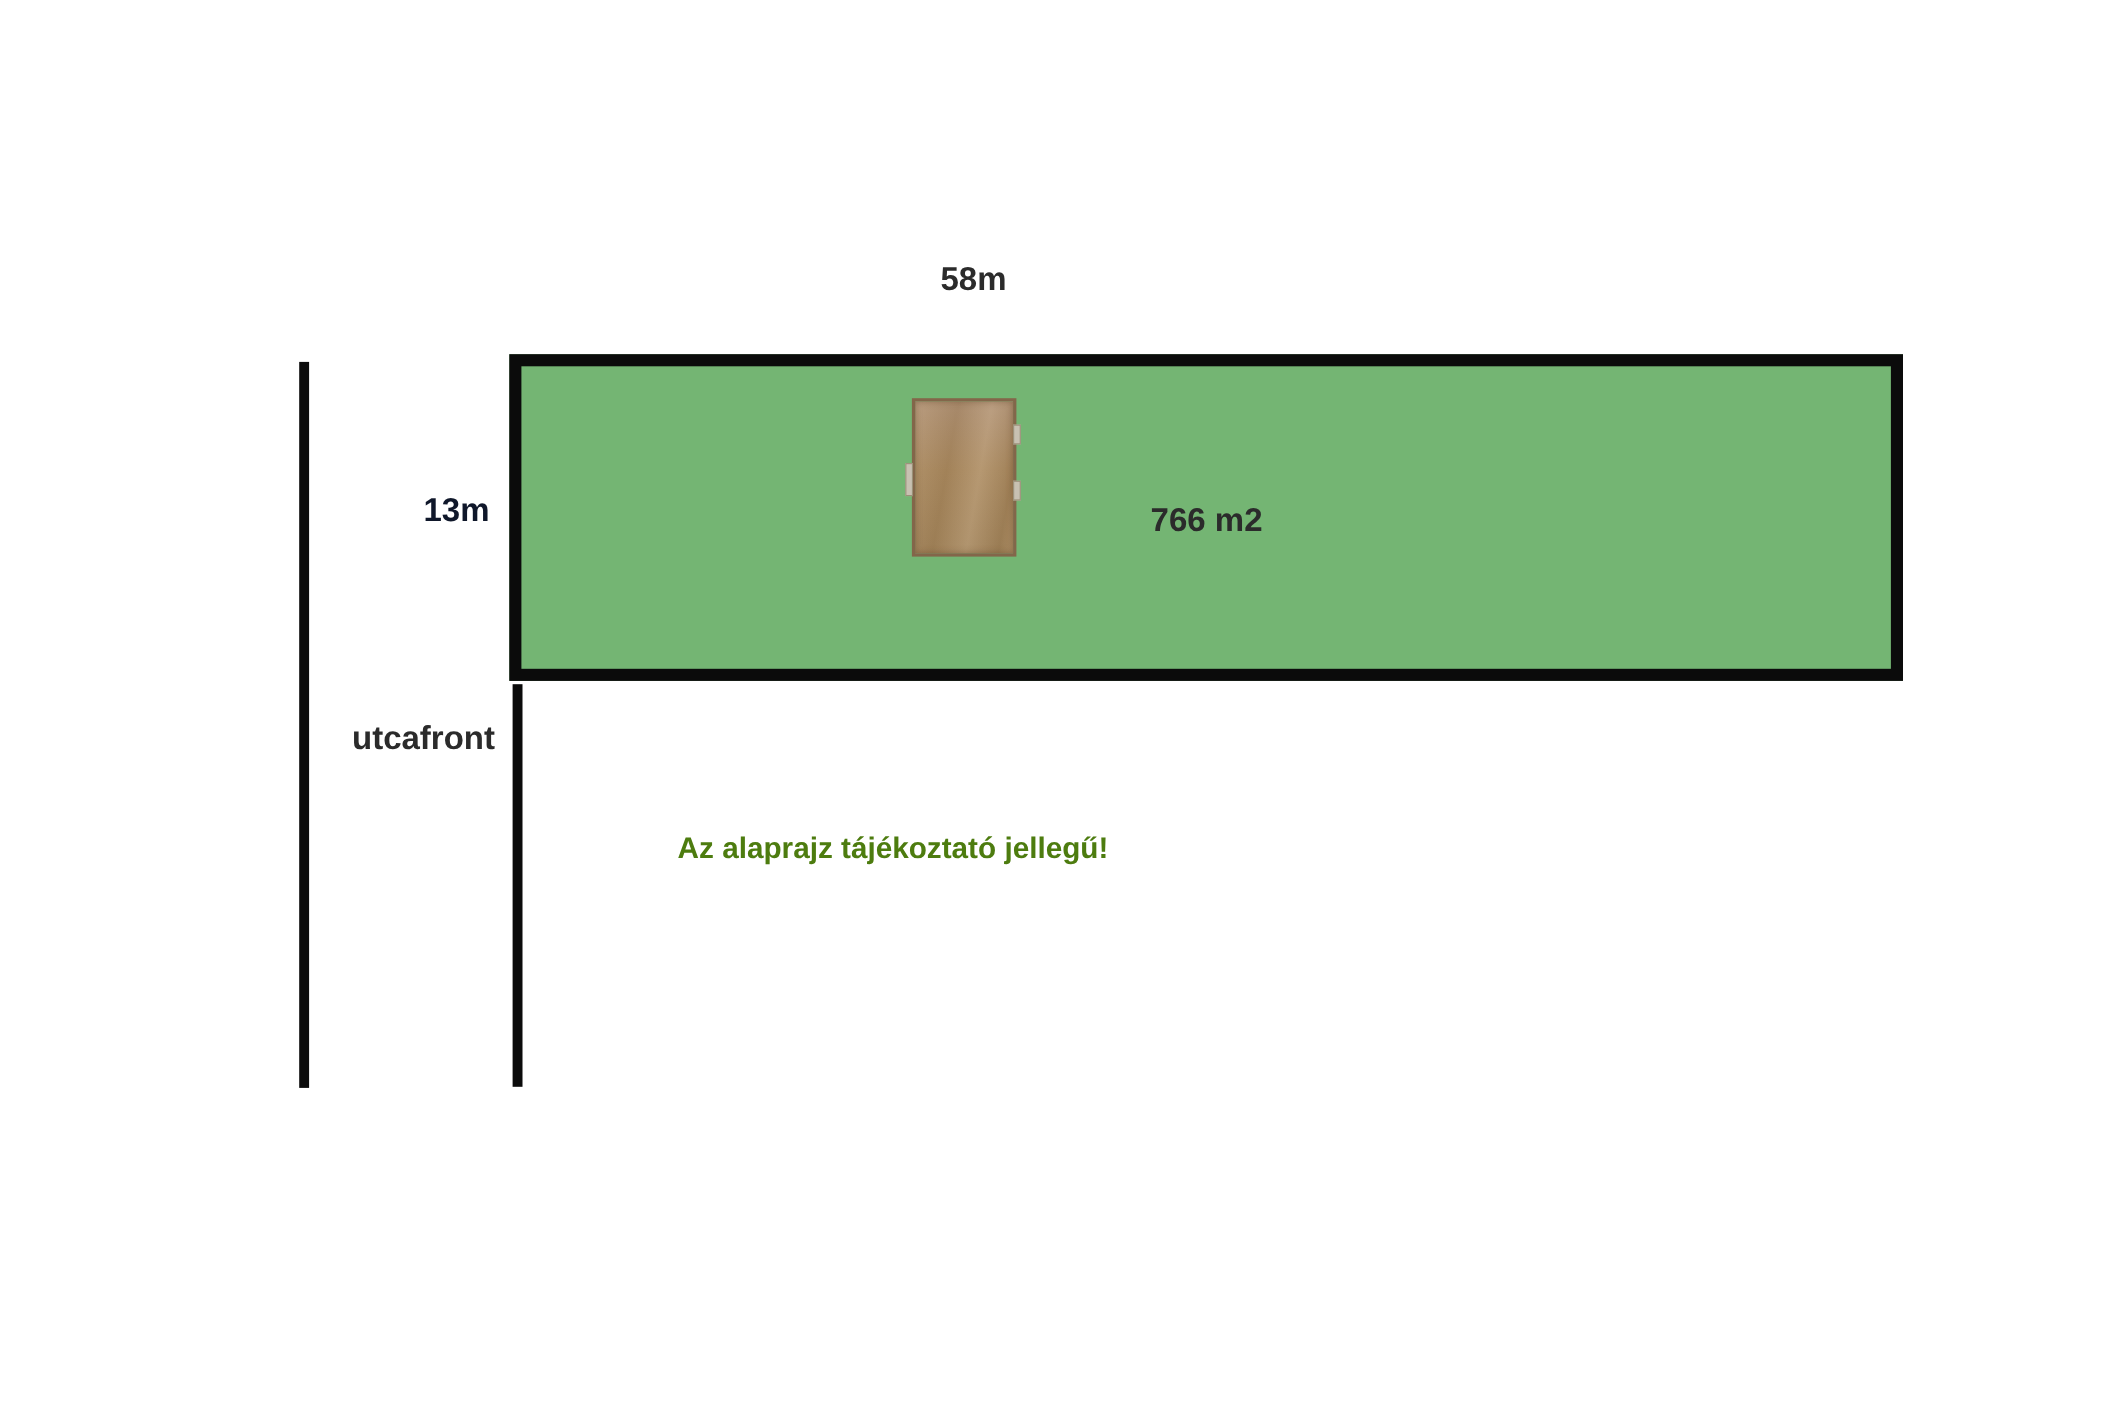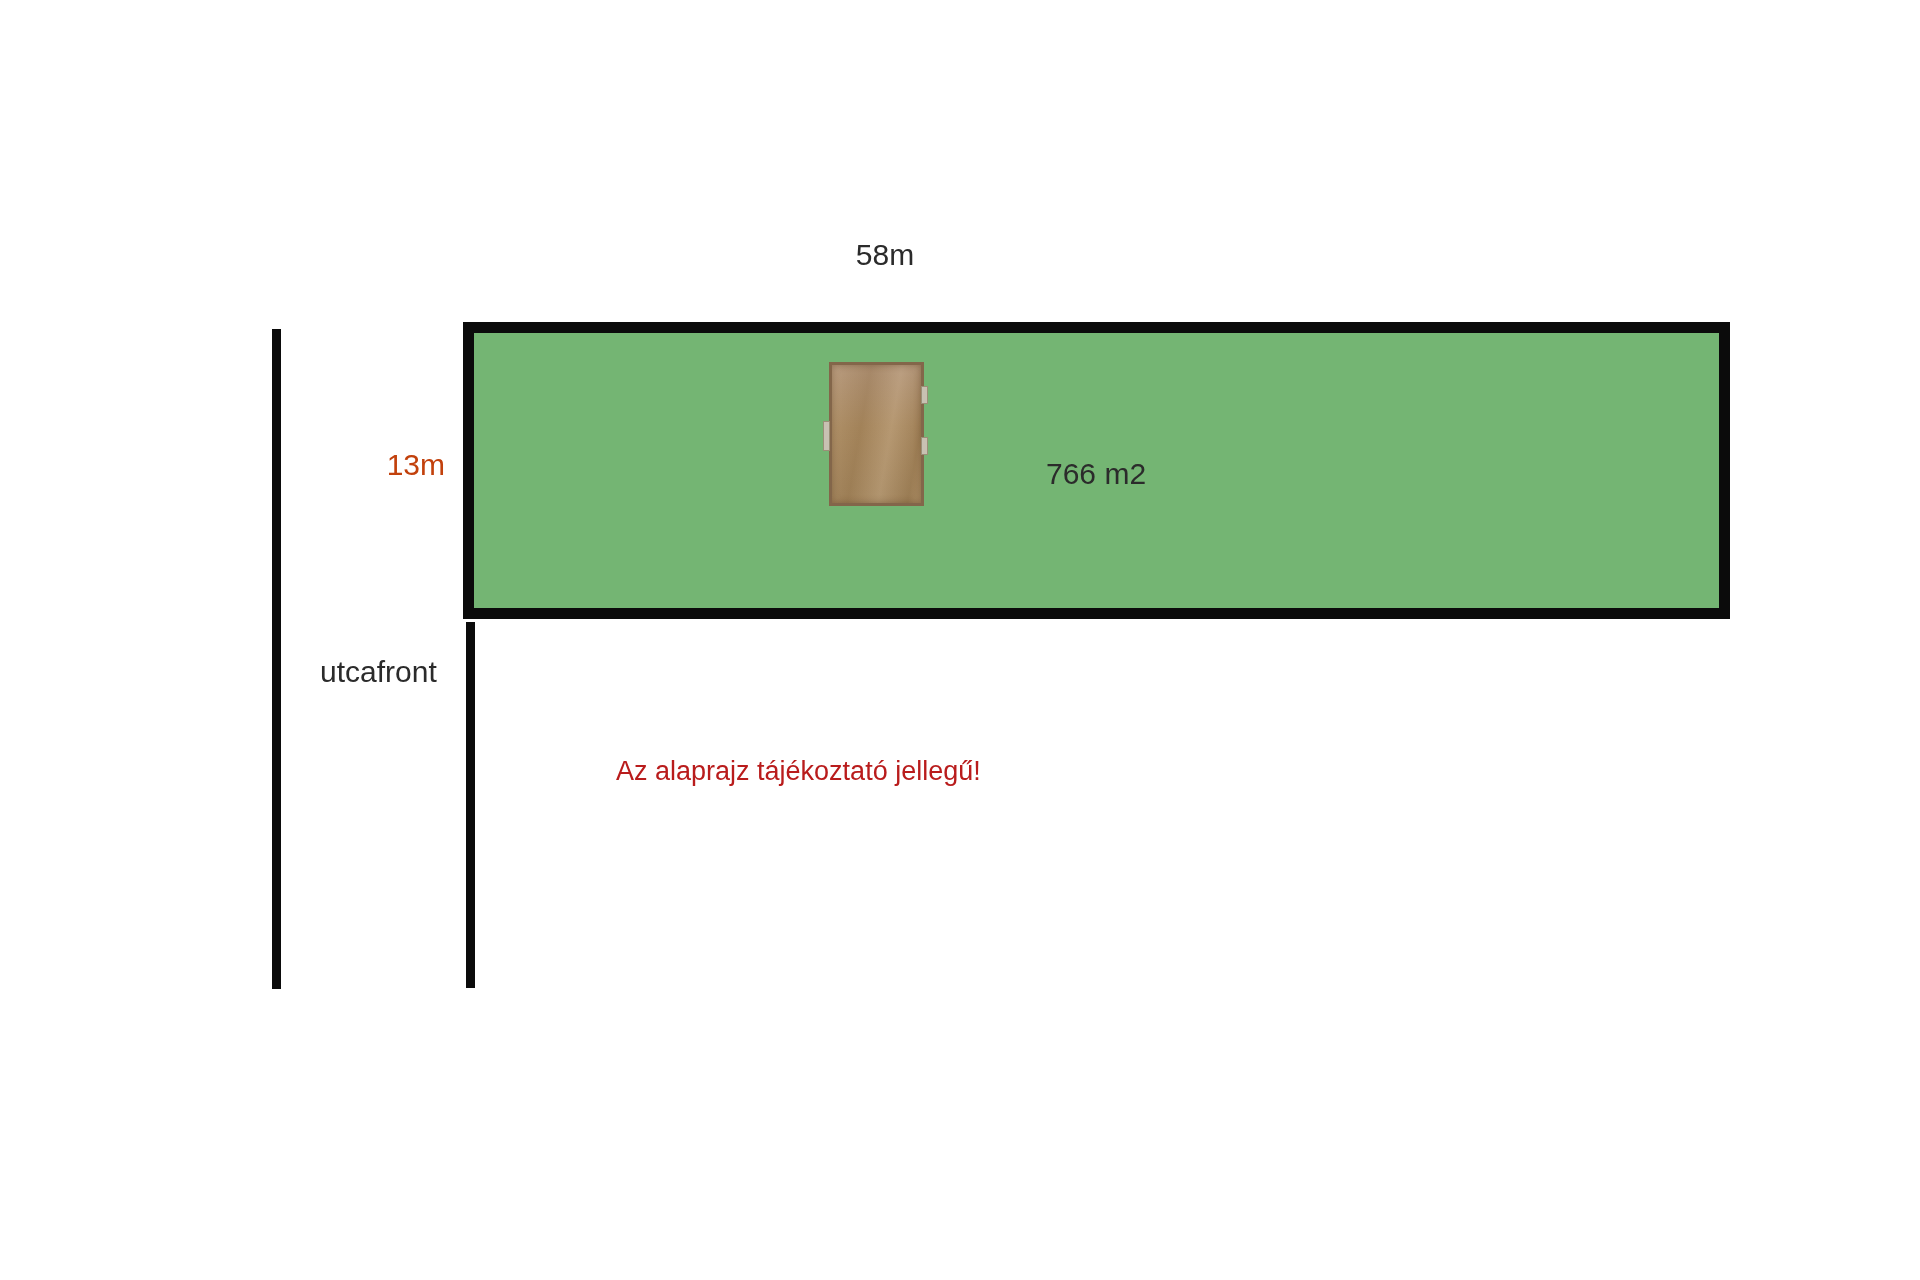--- a/index.html
+++ b/index.html
@@ -7,20 +7,21 @@
     padding: 0;
     background: #ffffff;
     font-family: "Liberation Sans", sans-serif;
   }
   .canvas {
     position: relative;
     width: 1920px;
     height: 1280px;
     background: #ffffff;
     overflow: hidden;
+    font-weight: bold;
   }
   .abs { position: absolute; }
 
   .dim-label {
     color: #2b2b2b;
     font-size: 30px;
     line-height: 1;
     white-space: nowrap;
   }
 
@@ -115,23 +116,23 @@
 
   <div class="abs plot-rect" style="background-color: rgb(116, 181, 115); border-color: rgb(11, 11, 11);"></div>
 
   <div class="abs building"></div>
   <div class="abs building-tab tab-left" style="background-color: rgb(200, 193, 178);"></div>
   <div class="abs building-tab tab-right1" style="background-color: rgb(200, 193, 178);"></div>
   <div class="abs building-tab tab-right2" style="background-color: rgb(200, 193, 178);"></div>
 
   <div class="abs dim-label area-label" style="color: rgb(43, 43, 43); margin-top: 11px;">766 m2</div>
 
-  <div class="abs dim-label side-dim" style="color: #c2410c;">13m</div>
+  <div class="abs dim-label side-dim" style="color: #0f172a;">13m</div>
 
   <div class="abs vline street-line" style="background-color: rgb(11, 11, 11);"></div>
 
   <div class="abs dim-label street-label" style="color: rgb(43, 43, 43);">utcafront</div>
 
   <div class="abs vline plot-edge-line" style="background-color: rgb(11, 11, 11);"></div>
 
-  <div class="abs dim-label disclaimer" style="color: #b91c1c;">Az alaprajz tájékoztató jellegű!</div>
+  <div class="abs dim-label disclaimer" style="color: #4d7c0f;">Az alaprajz tájékoztató jellegű!</div>
 
 </div>
 
 </body></html>

